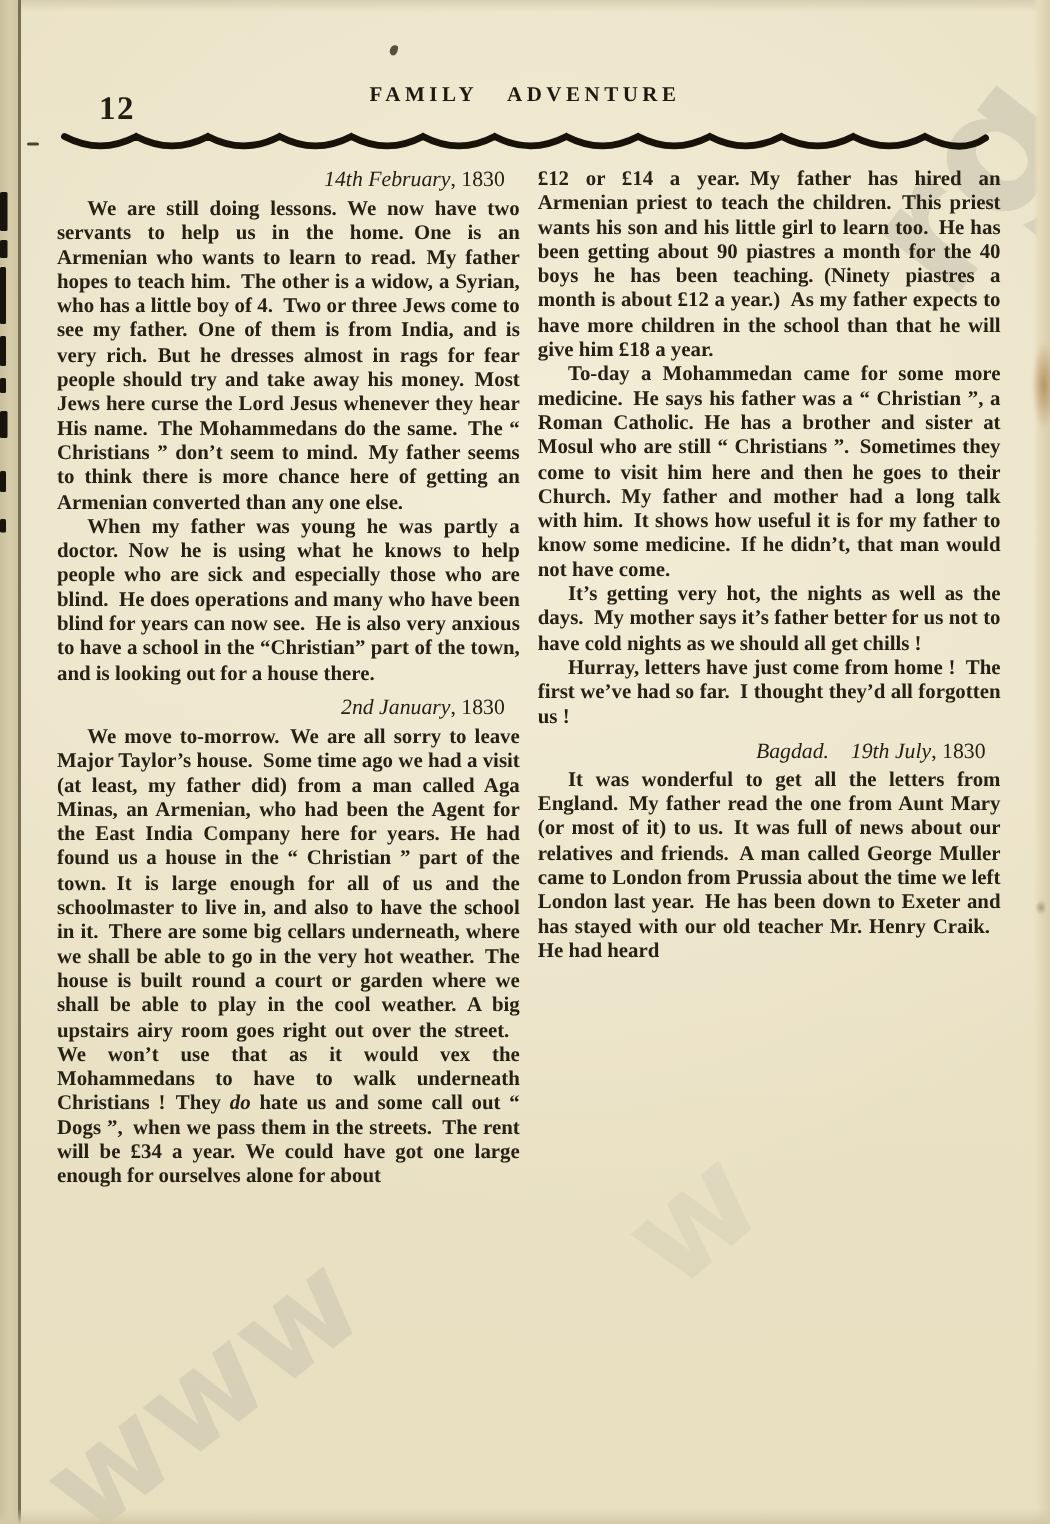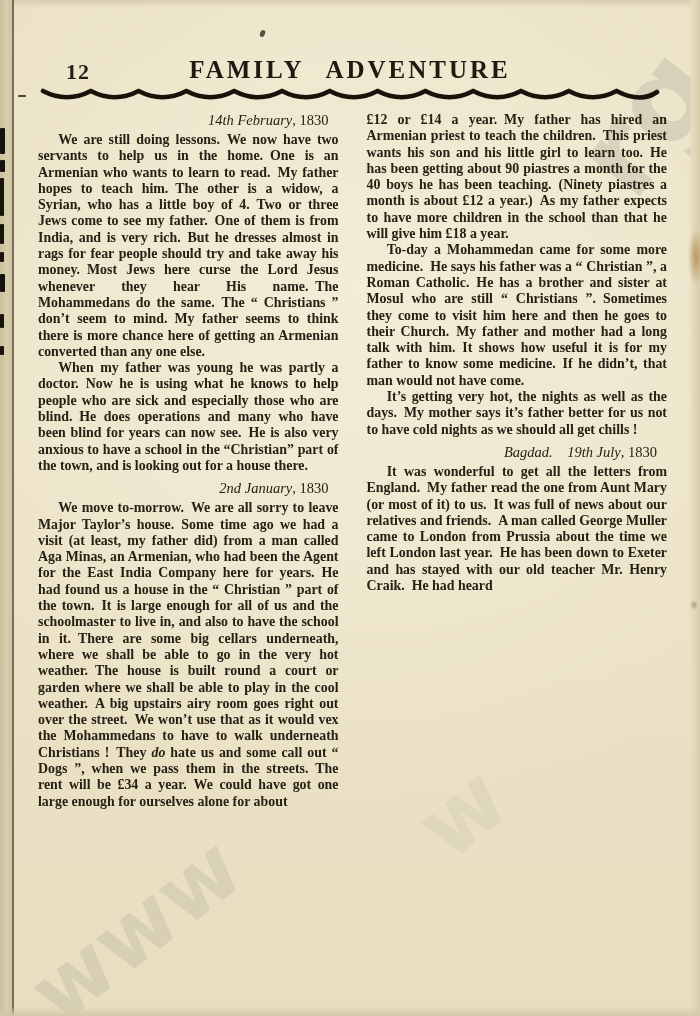--- a/index.html
+++ b/index.html
@@ -33,31 +33,31 @@
   }
   .gutter-mark{position:absolute;left:0;background:#17140d;width:5px;border-radius:1px;}
 
   
   .page-number{
     position:absolute;left:38px;top:59px;
     font-size:22px;letter-spacing:1px;color:#241f15;font-weight:bold;margin-left:28px;
   }
   .page-title{
     position:absolute;left:0;right:0;top:56px;text-align:center;
-    font-size:25px;font-weight:bold;color:#1e1a11;
+    font-size:14px;font-weight:bold;color:#1e1a11;
     letter-spacing:3px;word-spacing:14px;
   }
   .wavy-rule{position:absolute;left:40px;top:86px;width:620px;height:18px;}
   .pre-rule-dash{position:absolute;left:18px;top:95px;width:8px;height:2px;background:#4a4330;border-radius:1px;}
   .speck{position:absolute;left:260px;top:30px;width:5px;height:7px;background:#3c3524;border-radius:60% 40% 50% 50%;transform:rotate(18deg);opacity:.85;}
 
   
   .columns{
     position:absolute;left:38px;right:33px;top:112px;
-    display:flex;gap:28px;
+    display:flex;gap:12px;
     color:#262115;
   }
   .col{flex:1 1 0;min-width:0;}
   .para{
     margin:0;font-size:13.9px;line-height:16.3px;
     text-align:justify;text-justify:inter-word;font-weight:bold;
   }
   .para.indent{text-indent:1.45em;}
   .date{
     margin:6px 0 3px 0;padding-right:10px;
@@ -114,20 +114,21 @@
         <p class="date"><em>14th February</em>, 1830</p>
         <p class="para indent">We are still doing lessons. We now have two servants to help us in the home. One is an Armenian who wants to learn to read. My father hopes to teach him. The other is a widow, a Syrian, who has a little boy of 4. Two or three Jews come to see my father. One of them is from India, and is very rich. But he dresses almost in rags for fear people should try and take away his money. Most Jews here curse the Lord Jesus whenever they hear His name. The Mohammedans do the same. The “ Christians ” don’t seem to mind. My father seems to think there is more chance here of getting an Armenian converted than any one else.</p>
         <p class="para indent">When my father was young he was partly a doctor. Now he is using what he knows to help people who are sick and especially those who are blind. He does operations and many who have been blind for years can now see. He is also very anxious to have a school in the “Christian” part of the town, and is looking out for a house there.</p>
         <p class="date"><em>2nd January</em>, 1830</p>
         <p class="para indent">We move to-morrow. We are all sorry to leave Major Taylor’s house. Some time ago we had a visit (at least, my father did) from a man called Aga Minas, an Armenian, who had been the Agent for the East India Company here for years. He had found us a house in the “ Christian ” part of the town. It is large enough for all of us and the schoolmaster to live in, and also to have the school in it. There are some big cellars underneath, where we shall be able to go in the very hot weather. The house is built round a court or garden where we shall be able to play in the cool weather. A big upstairs airy room goes right out over the street. We won’t use that as it would vex the Mohammedans to have to walk underneath Christians ! They <em>do</em> hate us and some call out “ Dogs ”, when we pass them in the streets. The rent will be £34 a year. We could have got one large enough for ourselves alone for about</p>
       </div>
     <div class="col">
         <p class="para">£12 or £14 a year. My father has hired an Armenian priest to teach the children. This priest wants his son and his little girl to learn too. He has been getting about 90 piastres a month for the 40 boys he has been teaching. (Ninety piastres a month is about £12 a year.) As my father expects to have more children in the school than that he will give him £18 a year.</p>
         <p class="para indent">To-day a Mohammedan came for some more medicine. He says his father was a “ Christian ”, a Roman Catholic. He has a brother and sister at Mosul who are still “ Christians ”. Sometimes they come to visit him here and then he goes to their Church. My father and mother had a long talk with him. It shows how useful it is for my father to know some medicine. If he didn’t, that man would not have come.</p>
         <p class="para indent">It’s getting very hot, the nights as well as the days. My mother says it’s father better for us not to have cold nights as we should all get chills !</p>
+        <p class="para indent">Hurray, letters have just come from home ! The first we’ve had so far. I thought they’d all forgotten us !</p>
         <p class="date"><em>Bagdad.</em> <em>19th July</em>, 1830</p>
         <p class="para indent">It was wonderful to get all the letters from England. My father read the one from Aunt Mary (or most of it) to us. It was full of news about our relatives and friends. A man called George Muller came to London from Prussia about the time we left London last year. He has been down to Exeter and has stayed with our old teacher Mr. Henry Craik. He had heard</p>
       </div>
   </div>
 
   <div class="edge-top"></div>
   <div class="edge-left"></div>
   <div class="gutter-mark" style="top:128px;height:26px;"></div>
   <div class="gutter-mark" style="top:160px;height:12px;"></div>
   <div class="gutter-mark" style="top:178px;height:38px;width:4px;"></div>

